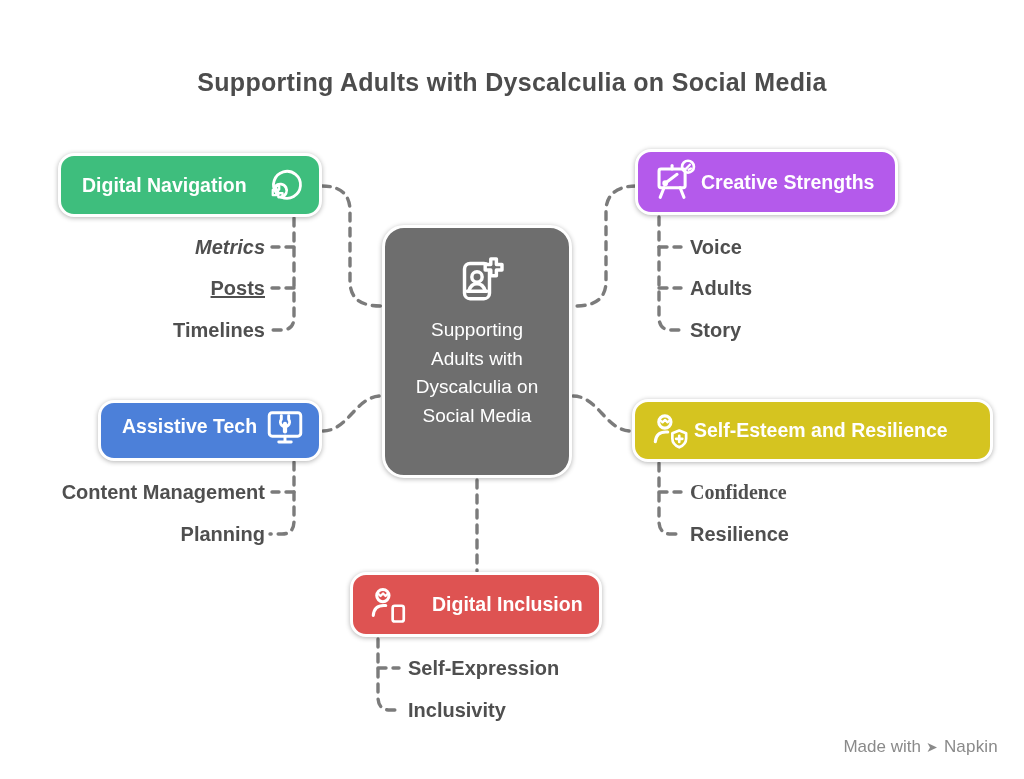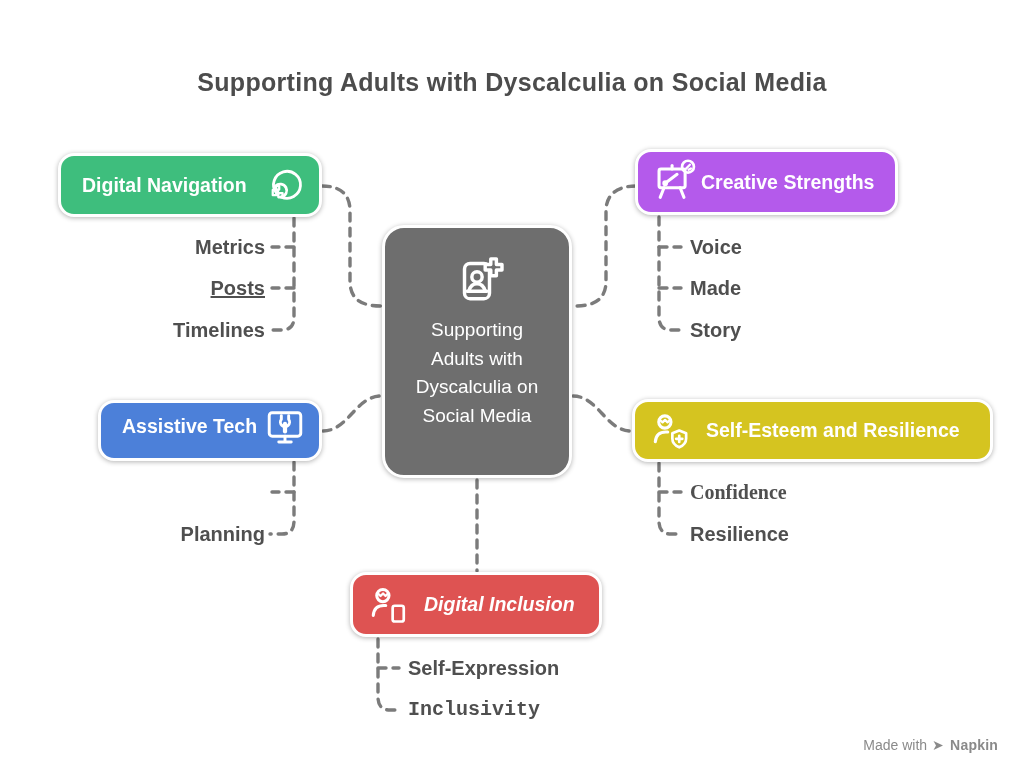--- a/index.html
+++ b/index.html
@@ -17,22 +17,22 @@
   .icon{display:flex;align-items:center;justify-content:center;}
   .icon svg{stroke:#ffffff;fill:none;stroke-width:1.6;stroke-linecap:round;stroke-linejoin:round;}
   .central{flex-direction:column;justify-content:flex-start;border-radius:22px;
            padding-top:24px;text-align:center;}
   .central .clabel{font-size:19px;font-weight:400;line-height:1.5;width:134px;margin-top:8px;
                    white-space:normal;}
   .item{position:absolute;font-size:20px;font-weight:600;color:#4f4f4f;white-space:nowrap;
         line-height:22px;}
   .item.r{text-align:right;}
   .wm{position:absolute;top:737px;right:26px;display:flex;align-items:center;gap:5px;
-      color:#8a8a8a;font-size:14px;}
-  .wm .brand{font-weight:700;letter-spacing:.2px;}
+      color:#8a8a8a;font-size:17px;}
+  .wm .brand{font-weight:400;letter-spacing:.2px;}
 </style>
 </head>
 <body>
 
 <div class="canvas">
 
   <svg class="connectors">
     <g style="stroke: rgb(123, 123, 123);">
       <path d="M322 186 C339 186 350 193 350 211 L350 281 C350 299 361 306 381 306"></path>
       <path d="M636 186 C619 186 606 193 606 211 L606 281 C606 299 595 306 575 306"></path>
@@ -105,60 +105,61 @@
       <svg width="44" height="44" viewBox="0 0 24 24">
         <rect x="3.4" y="4.2" width="17.2" height="12.8" rx="1.6"></rect>
         <path d="M12 17 V19.9"></path>
         <path d="M8.6 20.2 H15.4"></path>
         <path d="M10 5.9 v1.9 a2.5 2.5 0 1 0 4 0 V5.9"></path>
         <path d="M12 10.3 V14.4" stroke-width="2.3"></path>
       </svg>
     </span>
   </div>
 
-  <div class="node" style="left: 632px; top: 399px; width: 361px; height: 63px; padding: 0px 12px 0px 13px; gap: 12px; background-color: rgb(213, 196, 32);">
+  <div class="node" style="left: 632px; top: 399px; width: 361px; height: 63px; padding: 0px 12px 0px 13px; background-color: rgb(213, 196, 32);">
     <span class="icon">
       <svg width="46" height="46" viewBox="0 0 24 24">
         <circle cx="8.8" cy="7.3" r="3.2"></circle>
         <path d="M6.4 6.4 L7.6 7.5 L8.9 6.2 L10.2 7.5 L11.3 6.4" stroke-width="1.2"></path>
         <path d="M3.8 17.6 C4.2 13.5 6.5 12.5 9.3 12.5 L10.3 12.5"></path>
         <path d="M16.3 11.8 L19.9 13.2 V15.9 C19.9 18.3 18.4 19.6 16.3 20.5 C14.2 19.6 12.7 18.3 12.7 15.9 V13.2 Z" stroke-width="1.4"></path>
         <path d="M16.3 14.5 v3.2 M14.7 16.1 h3.2" stroke-width="1.4"></path>
       </svg>
     </span>
     <span class="label">Self-Esteem and Resilience</span>
   </div>
 
-  <div class="node" style="left: 350px; top: 572px; width: 252px; height: 65px; padding: 0px 12px 0px 13px; gap: 12px; background-color: rgb(222, 83, 82); font-style: italic;">
+  <div class="node" style="left: 350px; top: 572px; width: 252px; height: 65px; padding: 0px 12px 0px 13px; gap: 20px; background-color: rgb(222, 83, 82);">
     <span class="icon">
       <svg width="46" height="46" viewBox="0 0 24 24">
         <circle cx="8.8" cy="7.1" r="3.2"></circle>
         <path d="M6.4 6.2 L7.6 7.3 L8.9 6 L10.2 7.3 L11.3 6.2" stroke-width="1.2"></path>
         <path d="M3.8 17.4 C4.2 13.3 6.5 12.3 9.3 12.3 L10.3 12.3"></path>
         <rect x="13.9" y="12.4" width="5.8" height="8.2" rx="1.1" stroke-width="1.4"></rect>
       </svg>
     </span>
     <span class="label">Digital Inclusion</span>
   </div>
 
-  <div class="item r" style="right:759px;top:236px;">Metrics</div>
+  <div class="item r" style="right:759px;top:236px;font-style:italic;">Metrics</div>
   <div class="item r" style="right:759px;top:277px;text-decoration:underline;">Posts</div>
   <div class="item r" style="right:759px;top:319px;">Timelines</div>
 
   <div class="item" style="left:690px;top:236px;">Voice</div>
-  <div class="item" style="left:690px;top:277px;">Made</div>
+  <div class="item" style="left:690px;top:277px;">Adults</div>
   <div class="item" style="left:690px;top:319px;">Story</div>
 
+  <div class="item r" style="right:759px;top:481px;">Content Management</div>
   <div class="item r" style="right:759px;top:523px;">Planning</div>
 
   <div class="item" style="left:690px;top:481px;font-family:Liberation Serif, serif;">Confidence</div>
   <div class="item" style="left:690px;top:523px;">Resilience</div>
 
   <div class="item" style="left:408px;top:657px;">Self-Expression</div>
-  <div class="item" style="left:408px;top:699px;font-family:Liberation Mono, monospace;">Inclusivity</div>
+  <div class="item" style="left:408px;top:699px;">Inclusivity</div>
 
   <div class="wm">
     <span>Made with</span>
     <span class="icon">
       <svg width="13" height="13" viewBox="0 0 13 13">
         <polygon points="1.5,2 11,6.5 1.5,11 4,6.5" fill="#8a8a8a" stroke="none"></polygon>
       </svg>
     </span>
     <span class="brand">Napkin</span>
   </div>

